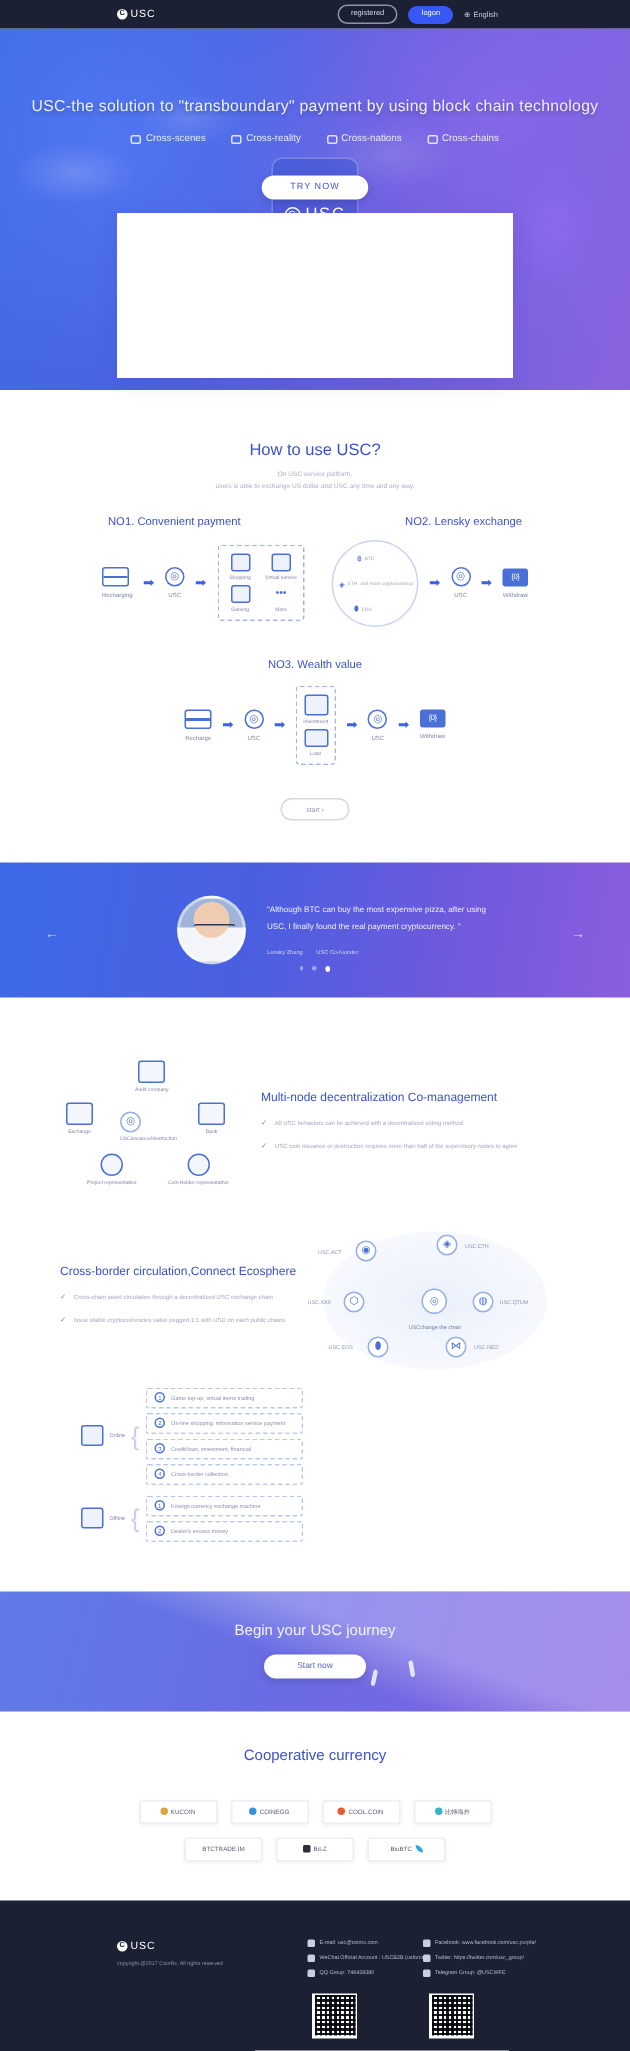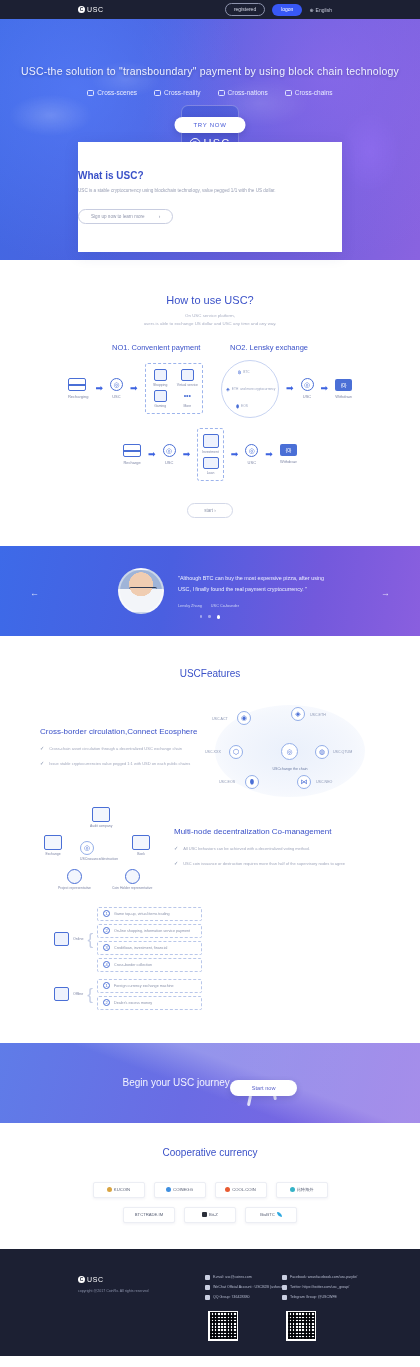--- a/index.html
+++ b/index.html
@@ -240,21 +240,21 @@
   .ee-num {
     width: 7px; height: 7px; border-radius: 50%; border: .8px solid #4a6fd6;
     color: #4a6fd6; font-size: 4px; line-height: 6px; text-align: center;
   }
   .ee-txt { font-size: 3.7px; color: #8b93ab; }
 
   
   .journey {
     height: 80px; position: relative; overflow: hidden;
     background: linear-gradient(105deg, #5f7ce8 0%, #6a6ce4 45%, #8361e2 100%);
-    display: flex; flex-direction: row; align-items: center; justify-content: center;
+    display: flex; flex-direction: column; align-items: center; justify-content: center;
   }
   .snow {
     position: absolute; inset: 0;
     background: linear-gradient(200deg, rgba(255,255,255,.28) 0 38%, rgba(255,255,255,0) 55%);
   }
   .journey-title { color: #f2f3ff; font-size: 10px; position: relative; z-index: 2; }
   .btn-startnow {
     margin-top: 10px; background: #fff; color: #5a62c9; font-size: 5.6px;
     border: none; border-radius: 10px; padding: 5px 22px; position: relative; z-index: 2;
     box-shadow: 0 2px 6px rgba(30,40,110,.2);
@@ -332,38 +332,30 @@
     </div>
     <div class="phone"></div>
     <button class="btn-try">TRY NOW</button>
     <div class="phone-logo">
       <span class="ring">C</span>
       <span>USC</span>
     </div>
   </div>
 
   <div class="what-card">
-    <div class="what-body">
-      <div class="what-title">What is USC?</div>
-      <div class="what-desc">USC is a stable cryptocurrency using blockchain technology, value pegged 1/1 with the US dollar.</div>
-      <button class="btn-signup">
-        <span>Sign up now to learn more</span>
-        <span>›</span>
-      </button>
-    </div>
   </div>
 
   <div class="how" style="padding-top:34px;">
     <div class="sec-title">How to use USC?</div>
     <div class="sec-sub">
       <div>On USC service platform,</div>
       <div>users is able to exchange US dollar and USC any time and any way.</div>
     </div>
 
-    <div style="display:flex; justify-content:space-between; padding:14px 112px 0;">
+    <div style="display:flex; justify-content:space-between; padding:14px 72px 0;">
       <div class="row-title">NO1. Convenient payment</div>
       <div class="row-title">NO2. Lensky exchange</div>
     </div>
 
     <div style="display:flex; justify-content:center; gap:18px; margin-top:8px;">
 
       <div class="flowrow">
         <div class="node">
           <div class="card-ico"></div>
           <div class="node-label">Recharging</div>
@@ -416,20 +408,23 @@
           <div class="node-label">USC</div>
         </div>
         <span class="arrow">➡</span>
         <div class="node">
           <div class="wd-ico">{0}</div>
           <div class="node-label">Withdraw</div>
         </div>
       </div>
     </div>
 
+    <div style="text-align:center; margin-top:20px;">
+      <div class="row-title">NO3. Wealth value</div>
+    </div>
     <div class="flowrow" style="margin-top:10px;">
       <div class="node">
         <div class="card-ico"></div>
         <div class="node-label">Recharge</div>
       </div>
       <span class="arrow">➡</span>
       <div class="node">
         <div class="coin-ico">◎</div>
         <div class="node-label">USC</div>
       </div>
@@ -476,21 +471,60 @@
     </div>
     <span class="tar r">→</span>
     <div class="dots">
       <span class="dot"></span>
       <span class="dot"></span>
       <span class="dot on"></span>
     </div>
   </div>
 
   <div style="padding-top:32px;">
-    <div class="ex-title">USCFeatures</div>
+
+    <div class="feat-block" style="margin-top:10px;">
+      <div class="penta">
+        <div class="pnode" style="left:50px; top:0;">
+          <div class="pbox"></div>
+          <div class="plab">Audit company</div>
+        </div>
+        <div class="pnode" style="left:4px; top:28px;">
+          <div class="pbox"></div>
+          <div class="plab">Exchange</div>
+        </div>
+        <div class="pnode" style="left:92px; top:28px;">
+          <div class="pbox"></div>
+          <div class="plab">Bank</div>
+        </div>
+        <div class="pnode" style="left:40px; top:34px;">
+          <div class="gdisc">◎</div>
+          <div class="plab">USCissuance/destruction</div>
+        </div>
+        <div class="pnode" style="left:18px; top:62px;">
+          <div class="pbox" style="border-radius:50%;width:15px;height:15px;"></div>
+          <div class="plab">Project representative</div>
+        </div>
+        <div class="pnode" style="left:72px; top:62px;">
+          <div class="pbox" style="border-radius:50%;width:15px;height:15px;"></div>
+          <div class="plab">Coin Holder representative</div>
+        </div>
+      </div>
+      <div style="width:180px; margin-left:14px;">
+        <div class="fb-title">Multi-node decentralization Co-management</div>
+        <div class="fb-li">
+          <span class="tick">✓</span>
+          <span class="fb-txt">All USC behaviors can be achieved with a decentralized voting method.</span>
+        </div>
+        <div class="fb-li">
+          <span class="tick">✓</span>
+          <span class="fb-txt">USC coin issuance or destruction requires more than half of the supervisory nodes to agree</span>
+        </div>
+      </div>
+    </div>
 
     <div class="feat-block" style="margin-top:26px;">
       <div style="width:175px;">
         <div class="fb-title">Cross-border circulation,Connect Ecosphere</div>
         <div class="fb-li">
           <span class="tick">✓</span>
           <span class="fb-txt">Cross-chain asset circulation through a decentralized USC exchange chain</span>
         </div>
         <div class="fb-li">
           <span class="tick">✓</span>
@@ -519,60 +553,20 @@
         <span class="glab" style="position:absolute; left:118px; top:45px;">USC.QTUM</span>
         <div class="gnode" style="left:30px; top:70px;">
           <div class="gdisc">⬮</div>
         </div>
         <span class="glab" style="position:absolute; left:4px; top:75px;">USC.EOS</span>
         <div class="gnode" style="left:82px; top:70px;">
           <div class="gdisc">⋈</div>
         </div>
         <span class="glab" style="position:absolute; left:101px; top:75px;">USC.NEO</span>
         <div class="gcenter-lab">USCchange the chain</div>
-      </div>
-    </div>
-
-    <div class="feat-block" style="margin-top:10px;">
-      <div class="penta">
-        <div class="pnode" style="left:50px; top:0;">
-          <div class="pbox"></div>
-          <div class="plab">Audit company</div>
-        </div>
-        <div class="pnode" style="left:4px; top:28px;">
-          <div class="pbox"></div>
-          <div class="plab">Exchange</div>
-        </div>
-        <div class="pnode" style="left:92px; top:28px;">
-          <div class="pbox"></div>
-          <div class="plab">Bank</div>
-        </div>
-        <div class="pnode" style="left:40px; top:34px;">
-          <div class="gdisc">◎</div>
-          <div class="plab">USCissuance/destruction</div>
-        </div>
-        <div class="pnode" style="left:18px; top:62px;">
-          <div class="pbox" style="border-radius:50%;width:15px;height:15px;"></div>
-          <div class="plab">Project representative</div>
-        </div>
-        <div class="pnode" style="left:72px; top:62px;">
-          <div class="pbox" style="border-radius:50%;width:15px;height:15px;"></div>
-          <div class="plab">Coin Holder representative</div>
-        </div>
-      </div>
-      <div style="width:180px; margin-left:14px;">
-        <div class="fb-title">Multi-node decentralization Co-management</div>
-        <div class="fb-li">
-          <span class="tick">✓</span>
-          <span class="fb-txt">All USC behaviors can be achieved with a decentralized voting method.</span>
-        </div>
-        <div class="fb-li">
-          <span class="tick">✓</span>
-          <span class="fb-txt">USC coin issuance or destruction requires more than half of the supervisory nodes to agree</span>
-        </div>
       </div>
     </div>
 
     <div class="feat-block" style="margin-top:12px; align-items:center;">
       <div class="ee-list" style="margin-left:14px;">
         <div class="ee-group">
           <div class="ee-ico"></div>
           <div class="ee-mode">Online</div>
           <div class="brace">{</div>
           <div class="ee-rows">

